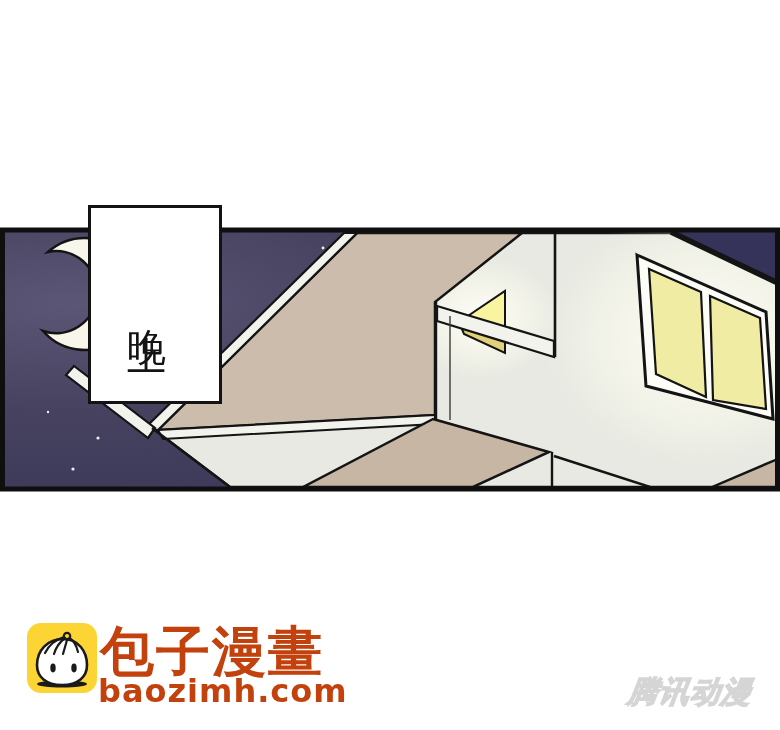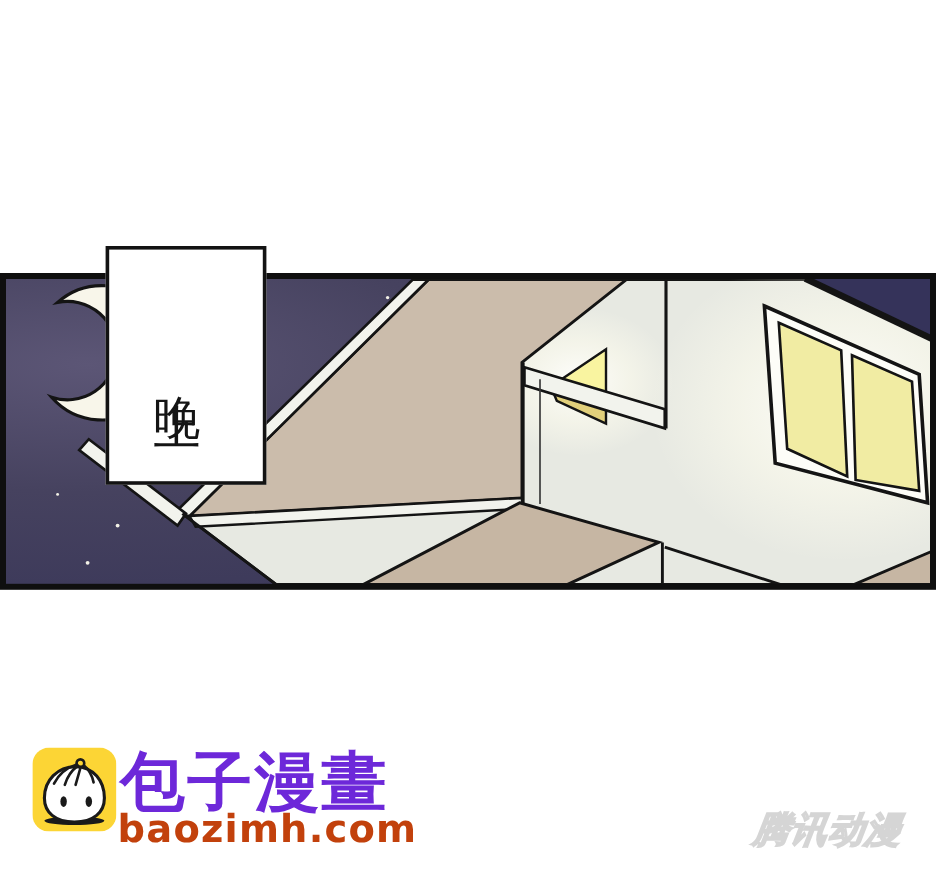--- a/index.html
+++ b/index.html
@@ -14,21 +14,21 @@
     display:flex;align-items:center;justify-content:center;
   }
   .caption-text{
     writing-mode:vertical-rl;text-orientation:upright;
     font-size:39px;line-height:1.0;letter-spacing:7px;color:#141414;
     transform:translateX(-8px);
     font-family:"DejaVu Sans","Liberation Sans",sans-serif;
   }
   .site-name{
     position:absolute;left:100px;top:616px;
-    font-size:54px;font-weight:600;letter-spacing:2px;color:#6d28d9;font-family:Liberation Serif, serif;
+    font-size:54px;font-weight:600;letter-spacing:2px;color:#c2410c;font-family:Liberation Serif, serif;
   }
   .site-url{
     position:absolute;left:98px;top:672px;
     font-size:32px;font-weight:700;color:#c2410c;letter-spacing:1px;
   }
   .logo-icon{position:absolute;left:27px;top:623px;}
   .watermark{
     position:absolute;left:628px;top:672px;width:150px;
     font-size:30px;font-weight:800;font-style:italic;
     color:#ffffff;-webkit-text-stroke:1.4px #d5d5d5;

